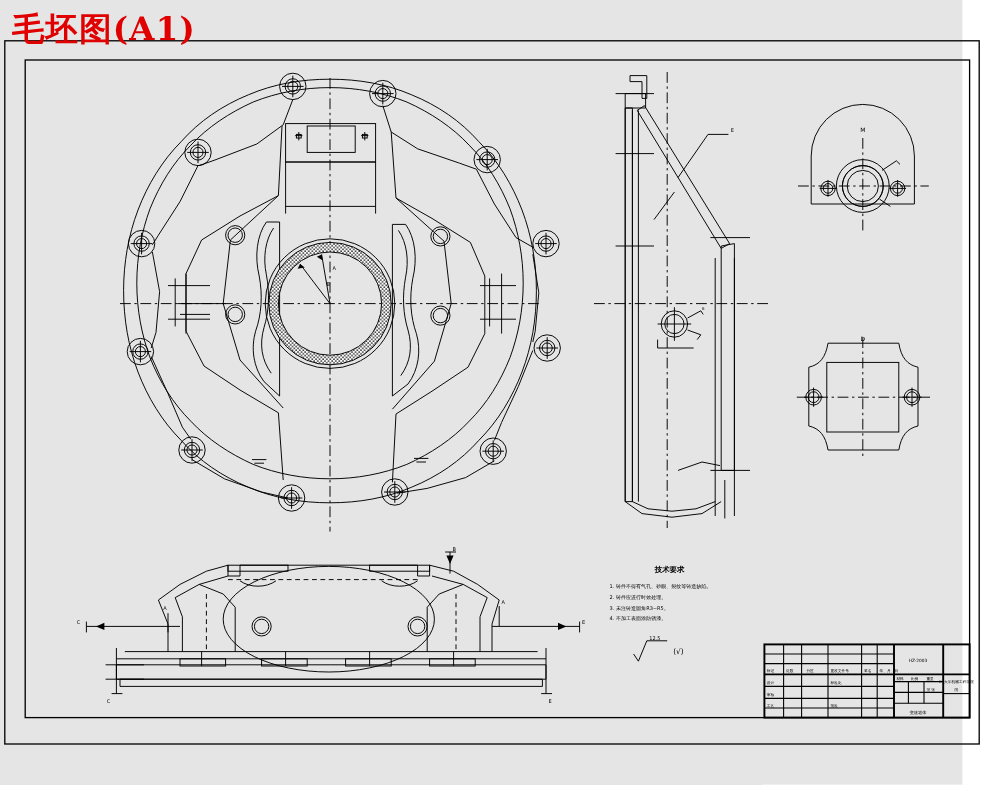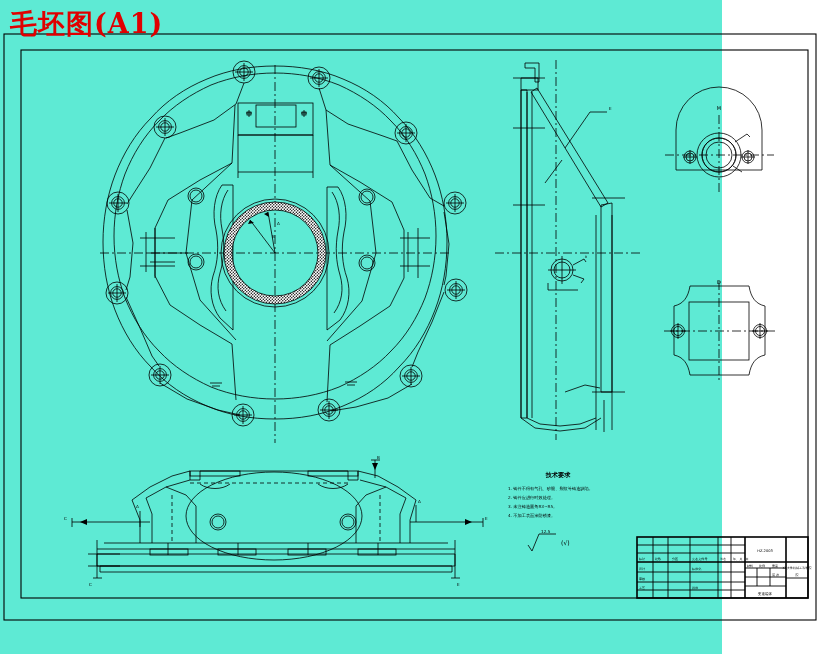--- a/index.html
+++ b/index.html
@@ -1,18 +1,18 @@
 <!DOCTYPE html>
 <html><head>
 <meta charset="utf-8">
 <style>
   html,body{margin:0;padding:0;background:#ffffff;}
   body{width:830px;height:654px;overflow:hidden;
        font-family:"Liberation Sans","DejaVu Sans",sans-serif;}
-  #stage{position:relative;width:722px;height:654px;background:#5eead4;}
+  #stage{position:relative;width:802px;height:654px;background:#e5e5e5;}
   #title-text{
     position:absolute;left:10px;top:6px;
     font-family:"DejaVu Serif","Liberation Serif",serif;
     font-size:27px;font-weight:700;color:#e00000;letter-spacing:1px;
     white-space:nowrap;z-index:5;
   }
   svg{position:absolute;left:0;top:0;}
   .ln{stroke:#000;fill:none;}
   .thin{stroke-width:0.8;}
   .med{stroke-width:1.1;}

